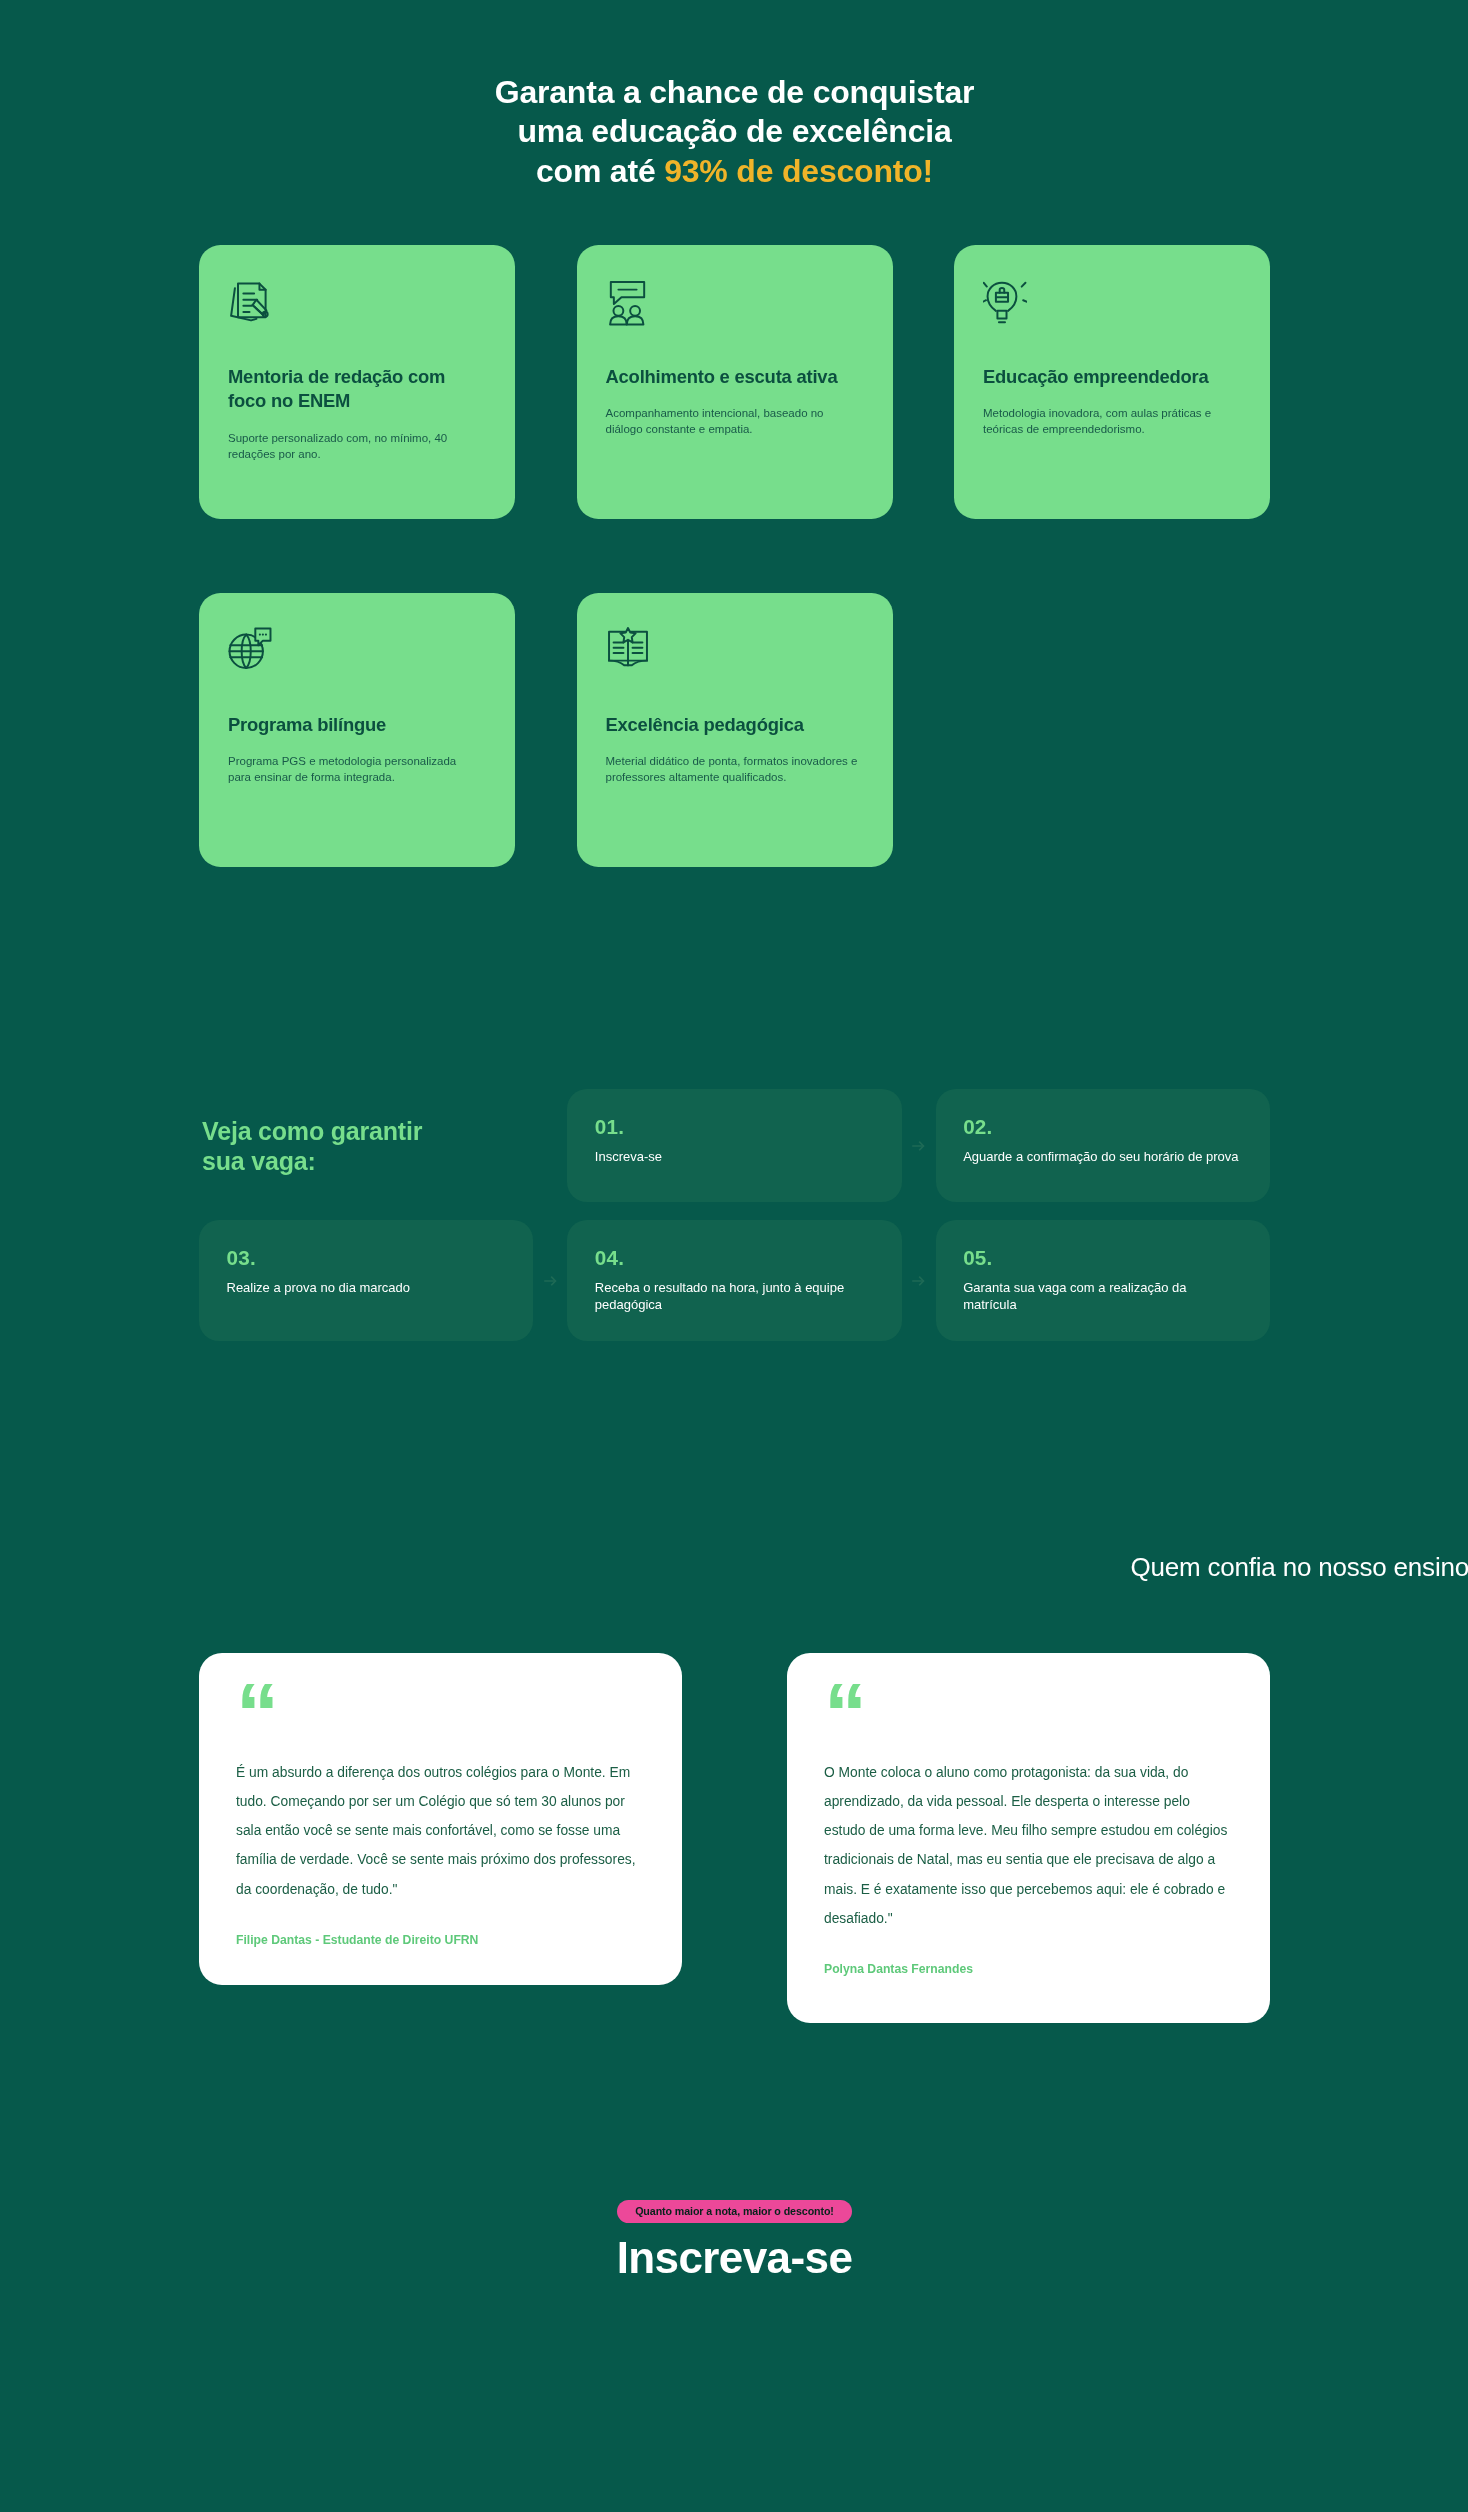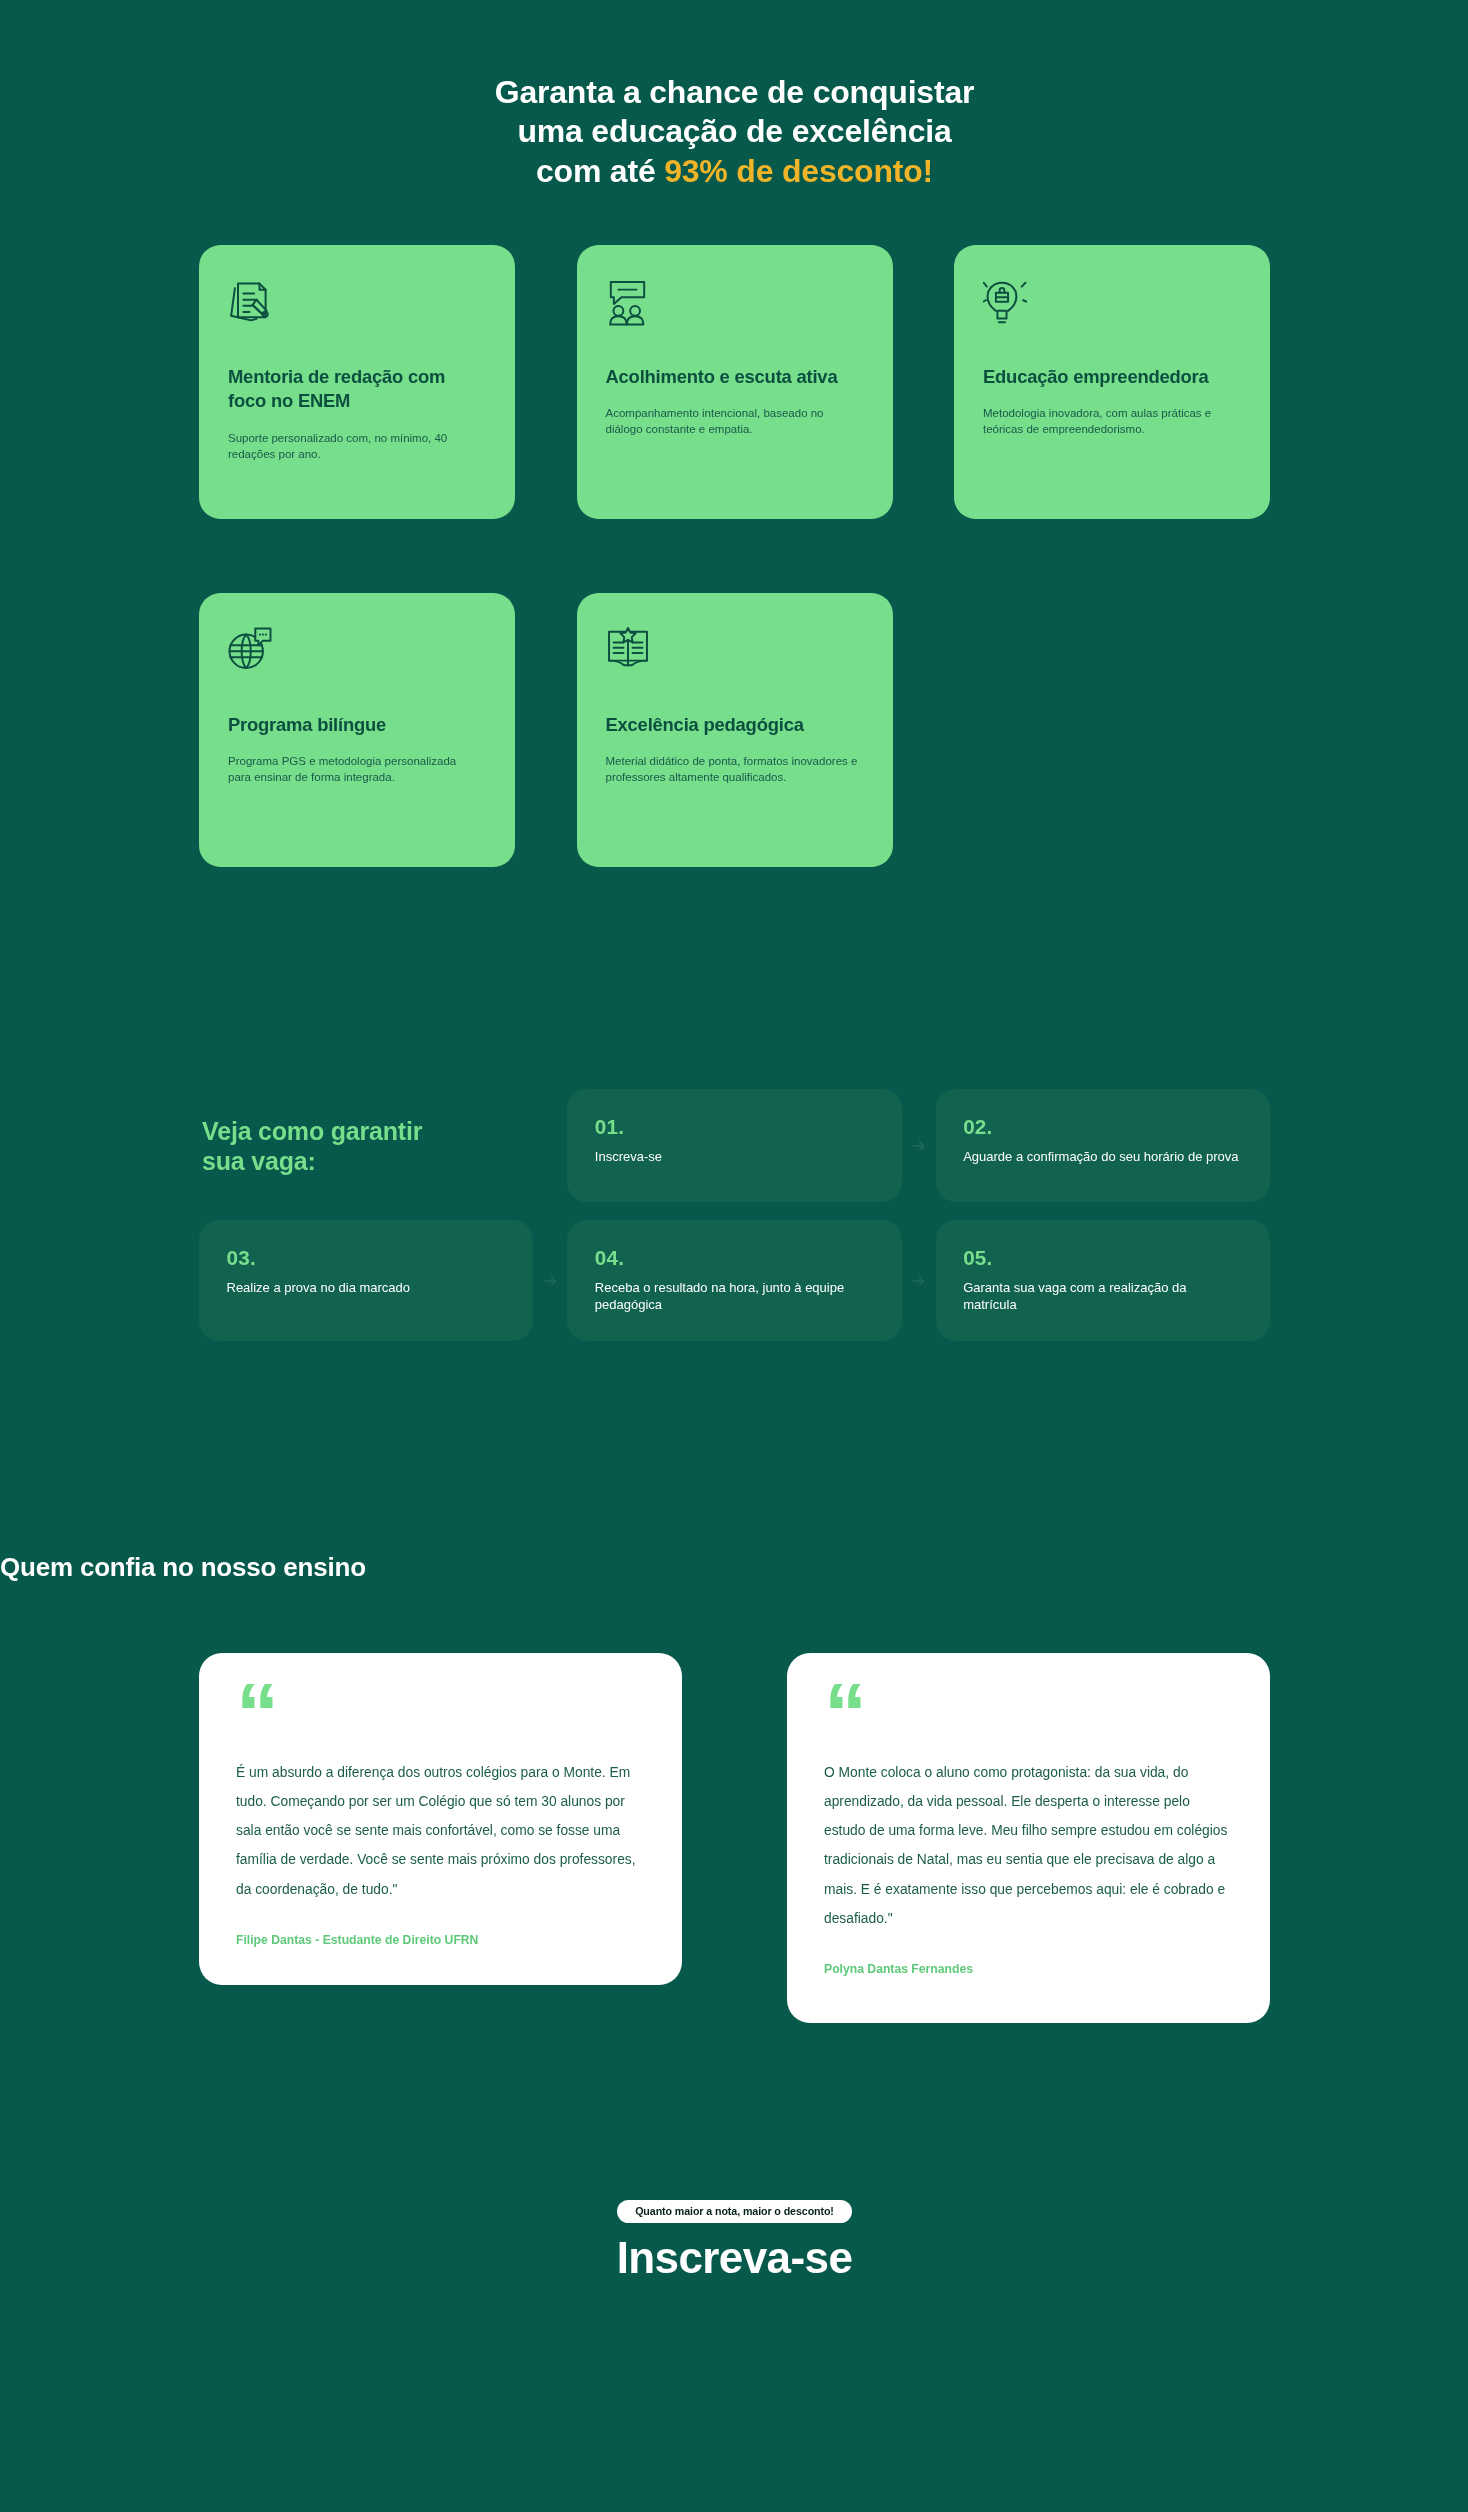--- a/index.html
+++ b/index.html
@@ -126,24 +126,24 @@
     right: -24px;
     transform: translateY(-50%);
     width: 13.8px;
     height: 10.7px;
     color: #1E6A56;
   }
   .arrow svg { display: block; }
 
   
   .t-head {
-    text-align: left;
+    text-align: right;
     padding-top: 211px;
     font-size: 26px;
-    font-weight: 700;
+    font-weight: 400;
     color: #FFFFFF;
     letter-spacing: -0.2px;
   }
   .t-grid {
     width: 1071px;
     margin: 0 auto;
     padding-top: 70px;
     display: grid;
     grid-template-columns: 483px 483px;
     justify-content: space-between;
@@ -178,21 +178,21 @@
   .tcard.two { padding-bottom: 47px; }
 
   
   .cta {
     text-align: center;
     padding-top: 177px;
     padding-bottom: 31px;
   }
   .badge {
     display: inline-block;
-    background: #ffffff;
+    background: #ec4899;
     color: #07221B;
     font-size: 10.7px;
     font-weight: 700;
     border-radius: 764px;
     padding: 5.4px 18.4px 6.1px 18.4px;
     letter-spacing: -0.1px;
   }
   .cta-title {
     margin-top: 10.7px;
     font-size: 44px;

